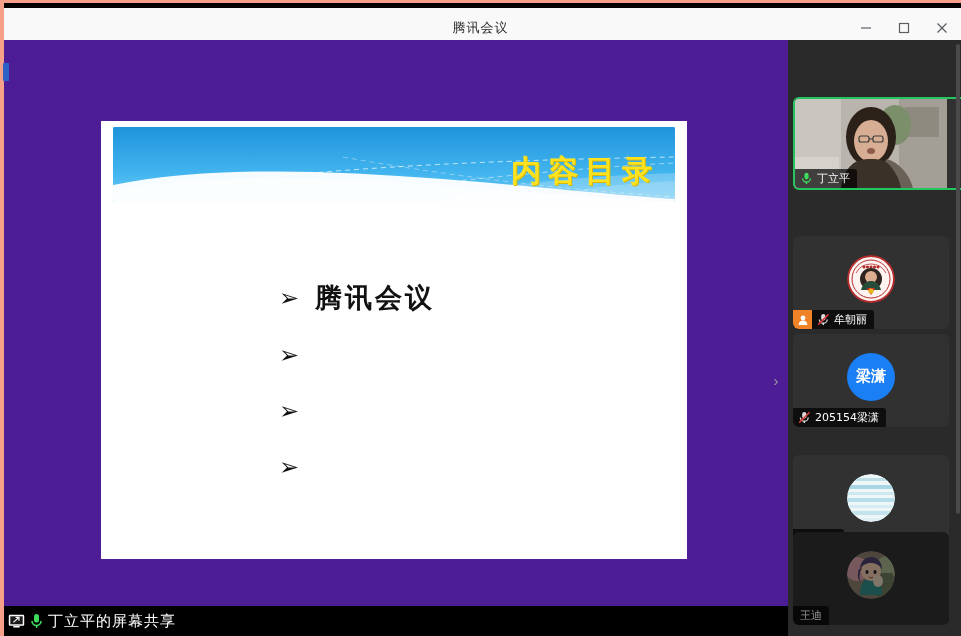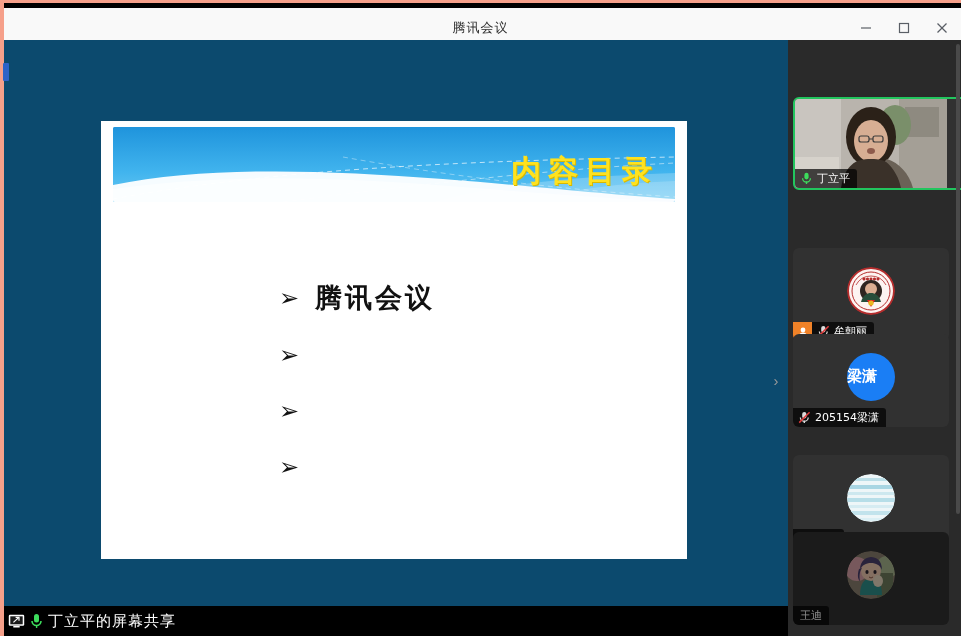--- a/index.html
+++ b/index.html
@@ -36,21 +36,21 @@
   .share-border-top{
     position:absolute;left:0;top:0;width:961px;height:3px;background:#f6a08a;z-index:39;
   }
   .blue-sliver{
     position:absolute;left:3px;top:63px;width:6px;height:18px;background:#2d63c8;z-index:41;
     border-radius:1px;
   }
 
   
   .stage{
-    position:absolute;left:0;top:40px;width:788px;height:596px;background:#0c4a6e;
+    position:absolute;left:0;top:40px;width:788px;height:596px;background:#4c1d95;
   }
   .slide{
     position:absolute;left:101px;top:81px;width:586px;height:438px;
     background:#fff;overflow:hidden;
   }
   .slide-banner{
     position:absolute;left:12px;top:6px;width:562px;height:75px;
     background:linear-gradient(180deg,#2296dd 0%,#38b0ec 55%,#5cc3f2 100%);
     border-radius:2px;overflow:hidden;
   }
@@ -113,21 +113,21 @@
     display:flex;align-items:center;justify-content:center;flex:0 0 auto;
   }
   .micwrap{
     width:22px;height:19px;display:flex;align-items:center;justify-content:center;flex:0 0 auto;
   }
   .avatar{
     position:absolute;left:50%;top:46%;transform:translate(-50%,-50%);
     width:48px;height:48px;border-radius:50%;overflow:hidden;
   }
   .avatar.initials{
-    background:#1a7ef5;display:flex;align-items:center;
+    background:#1a7ef5;display:flex;align-items:center;justify-content:center;
     color:#fff;font-size:15px;font-weight:bold;letter-spacing:0;
     font-family:"DejaVu Sans","Liberation Sans",sans-serif;
   }
   .dimmed{filter:brightness(0.55);}
 
   .railscroll{
     position:absolute;right:1px;top:4px;width:4px;height:470px;
     background:#4a4a4a;border-radius:2px;
   }
 
@@ -260,21 +260,21 @@
             <svg width="11" height="13" viewBox="0 0 11 13">
               <rect x="3.4" y="0.8" width="4.2" height="6.6" rx="2.1" fill="#3ddc5c"></rect>
               <path d="M1.6,6.2 A3.9,3.9 0 0 0 9.4,6.2" fill="none" stroke="#3ddc5c" stroke-width="1.3"></path>
               <rect x="4.8" y="9.4" width="1.4" height="2.6" fill="#3ddc5c"></rect>
             </svg>
           </span>
           <span class="nm">丁立平</span>
         </div>
       </div>
 
-      <div class="tile" style="top:208px;">
+      <div class="tile" style="top:196px;">
         <div class="avatar">
           <svg width="48" height="48" viewBox="0 0 48 48">
             <circle cx="24" cy="24" r="23" fill="#fdf3f1" stroke="#b52d2d" stroke-width="2"></circle>
             <circle cx="24" cy="24" r="19" fill="none" stroke="#b52d2d" stroke-width="1"></circle>
             <path d="M9,18 A17,17 0 0 1 39,18" fill="none" stroke="#b52d2d" stroke-width="0.8"></path>
             <text x="24" y="13" font-size="4" fill="#b52d2d" text-anchor="middle" font-family="DejaVu Sans">●●●●●</text>
             <circle cx="24" cy="24" r="11" fill="#2f2520"></circle>
             <circle cx="24" cy="22" r="6" fill="#dcae92"></circle>
             <path d="M14,35 C16,28 20,26 24,26 C28,26 32,28 34,35 Z" fill="#274d3a"></path>
             <path d="M20,33 L24,40 L28,33 Z" fill="#d22"></path>

